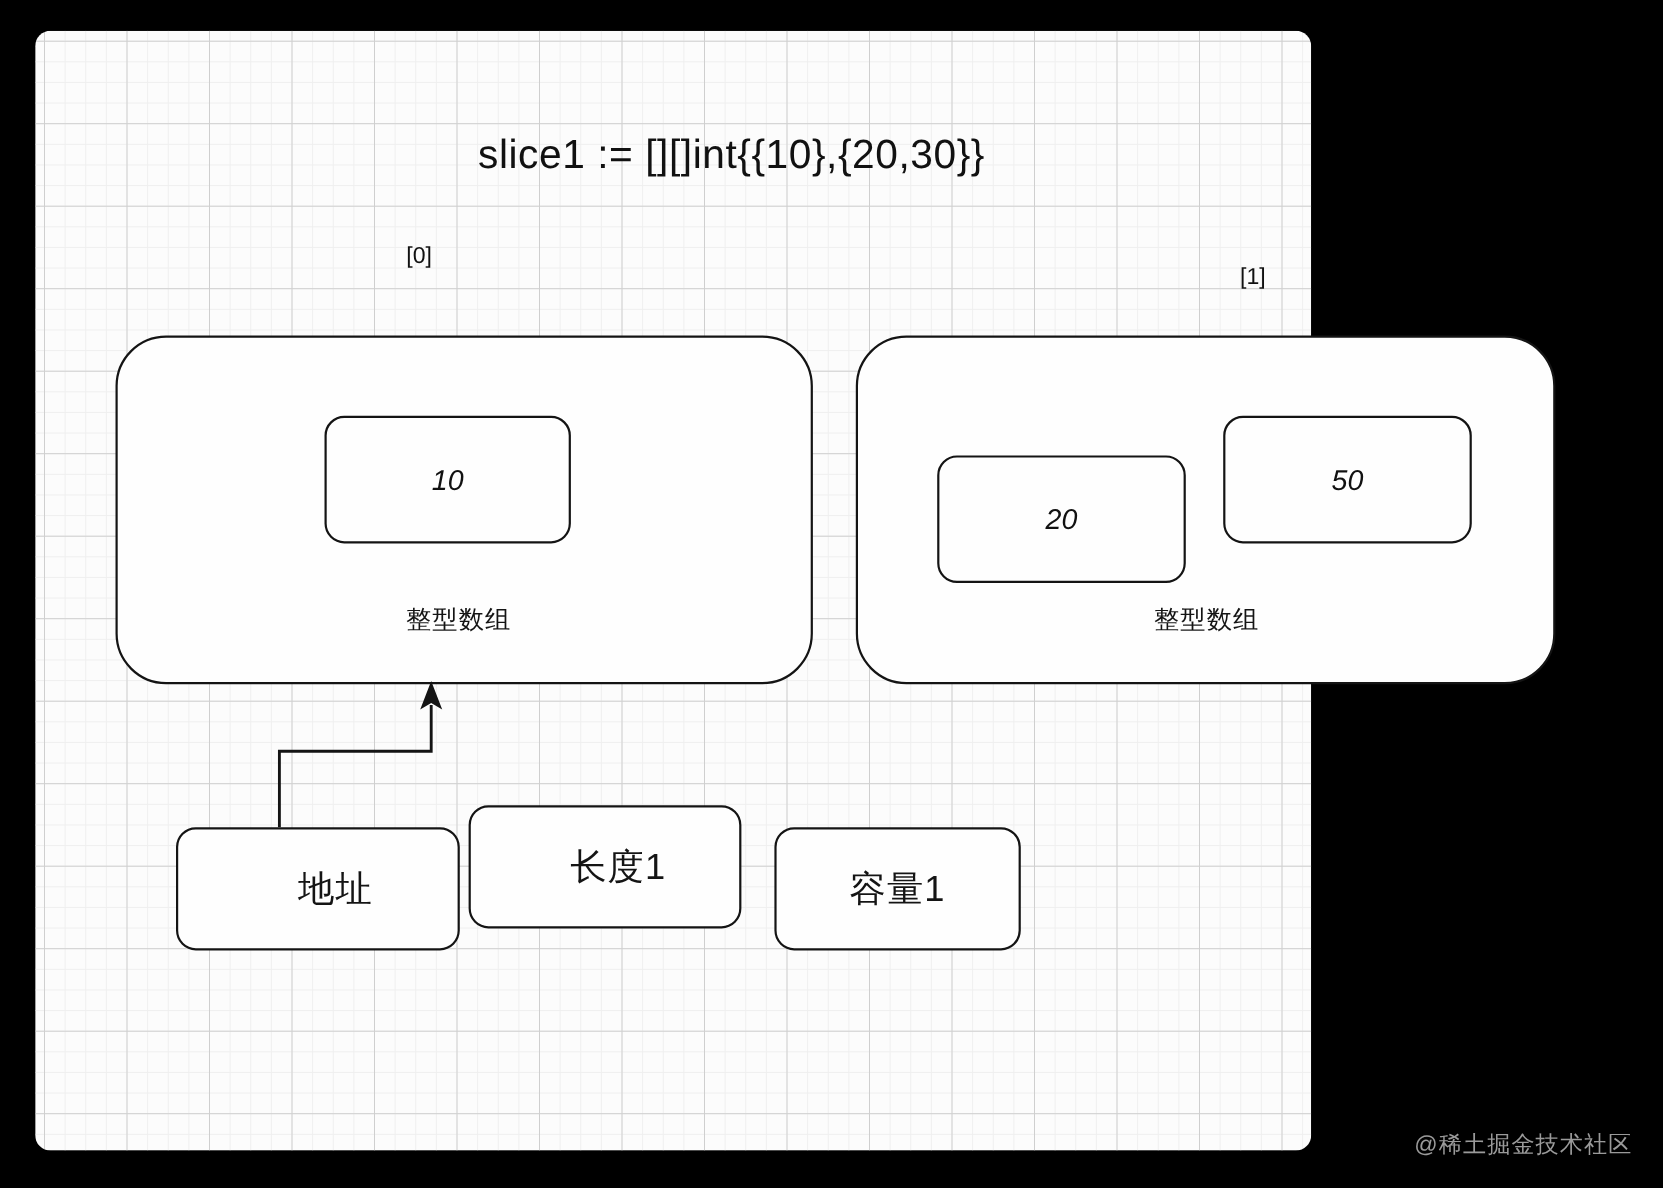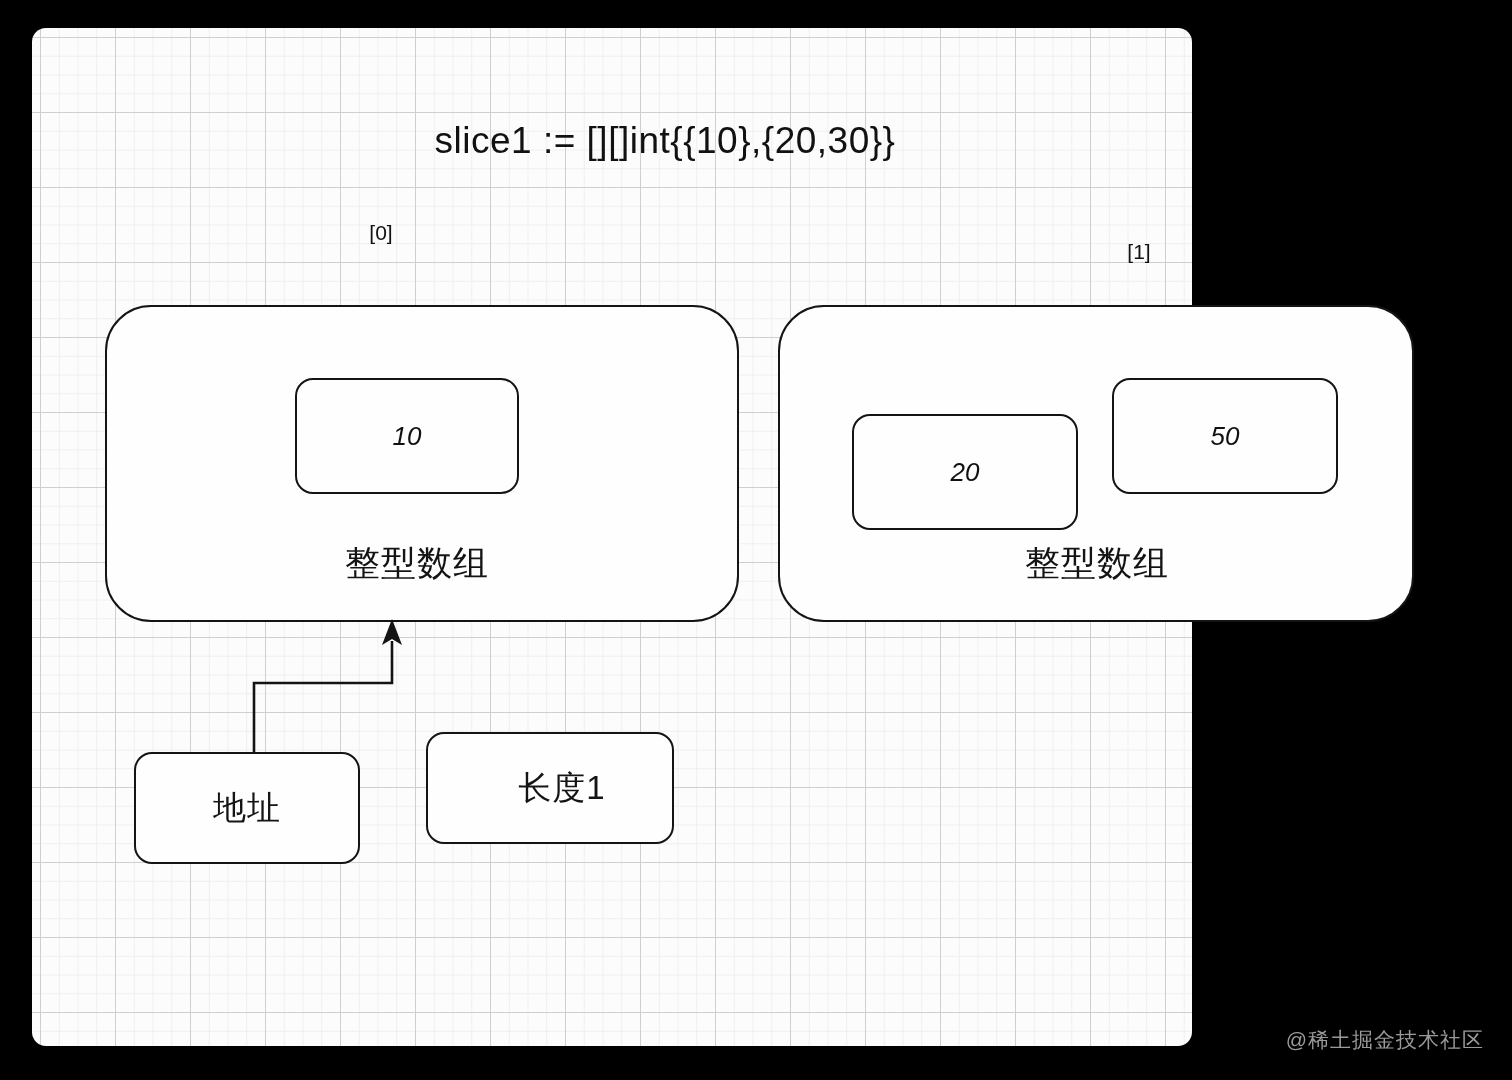--- a/index.html
+++ b/index.html
@@ -60,21 +60,21 @@
     display: flex;
     align-items: center;
     justify-content: center;
     font-size: 26px;
     color: #111111;
     font-style: italic;
   }
   .array-label {
     position: absolute;
     transform: translate(-50%, -50%);
-    font-size: 35px;
+    font-size: 23px;
     font-weight: 500;
     letter-spacing: 1px;
     white-space: nowrap;
     color: #141414;
   }
   .field-box {
     position: absolute;
     background: #fefefe;
     border: 2.5px solid #141414;
     border-radius: 18px;
@@ -116,22 +116,23 @@
 
   <div class="array-box" style="left:73px; top:277px; width:630px; height:313px;"></div>
   <div class="element-box" style="left:263px; top:350px; width:220px; height:112px;">10</div>
   <div class="array-label" style="left:385px; top:535px;">整型数组</div>
 
   <div class="array-box" style="left:746px; top:277px; width:632px; height:313px;"></div>
   <div class="element-box" style="left:820px; top:350px; width:222px; height:112px;margin-top:36px;">20</div>
   <div class="element-box" style="left:1080px; top:350px; width:222px; height:112px;">50</div>
   <div class="array-label" style="left:1065px; top:535px;">整型数组</div>
 
-  <div class="field-box" style="left:102px; top:724px; width:222px; height:108px;">地址</div>
+  <div class="field-box" style="left:128px; top:724px; width:222px; height:108px;padding-left:32px;">地址</div>
   <div class="field-box" style="left:394px; top:704px; width:220px; height:108px;padding-left:24px;">长度1</div>
+  <div class="field-box" style="left:672px; top:724px; width:220px; height:108px;">容量1</div>
 
   <svg class="arrow-layer" viewBox="0 0 1446 1018" xmlns="http://www.w3.org/2000/svg">
     <path d="M 222 724 L 222 655 L 360 655 L 360 613" fill="none" stroke="#141414" stroke-width="2.6"></path>
     <polygon points="360,591 350,617 360,611 370,617" fill="#141414"></polygon>
   </svg>
 
 
 </div>
 
 <div class="watermark">@稀土掘金技术社区</div>

